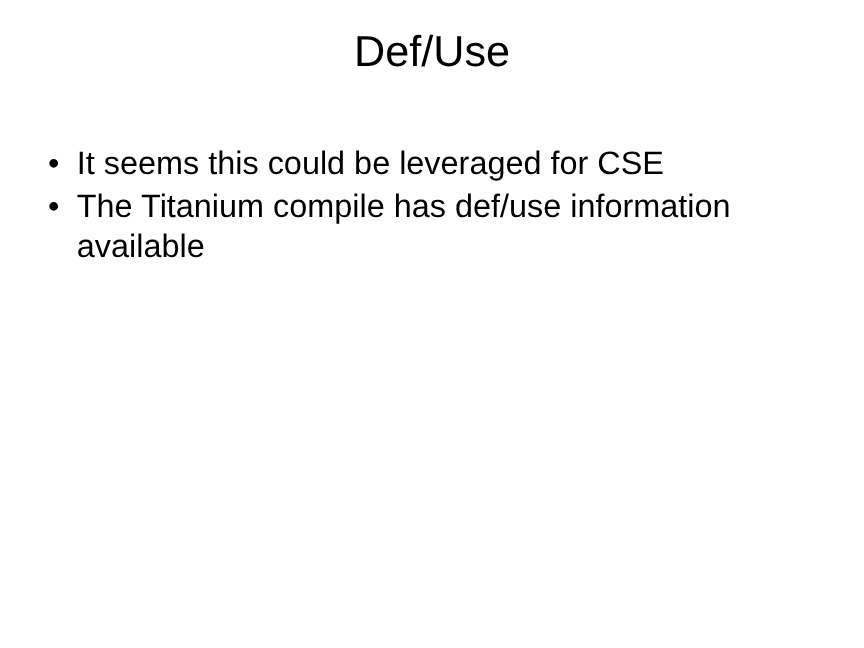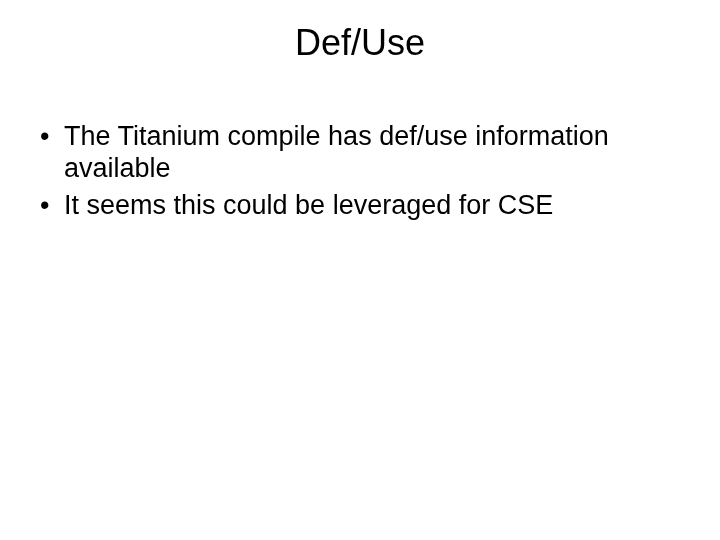--- a/index.html
+++ b/index.html
@@ -53,17 +53,17 @@
     line-height: 1.2;
   }
 </style>
 </head>
 <body>
 
 <div class="slide">
   <div class="title">Def/Use</div>
   <div class="body">
     <ul class="bullets">
+      <li>It seems this could be leveraged for CSE</li>
       <li>The Titanium compile has def/use information available</li>
-      <li>It seems this could be leveraged for CSE</li>
     </ul>
   </div>
 </div>
 
 </body></html>

